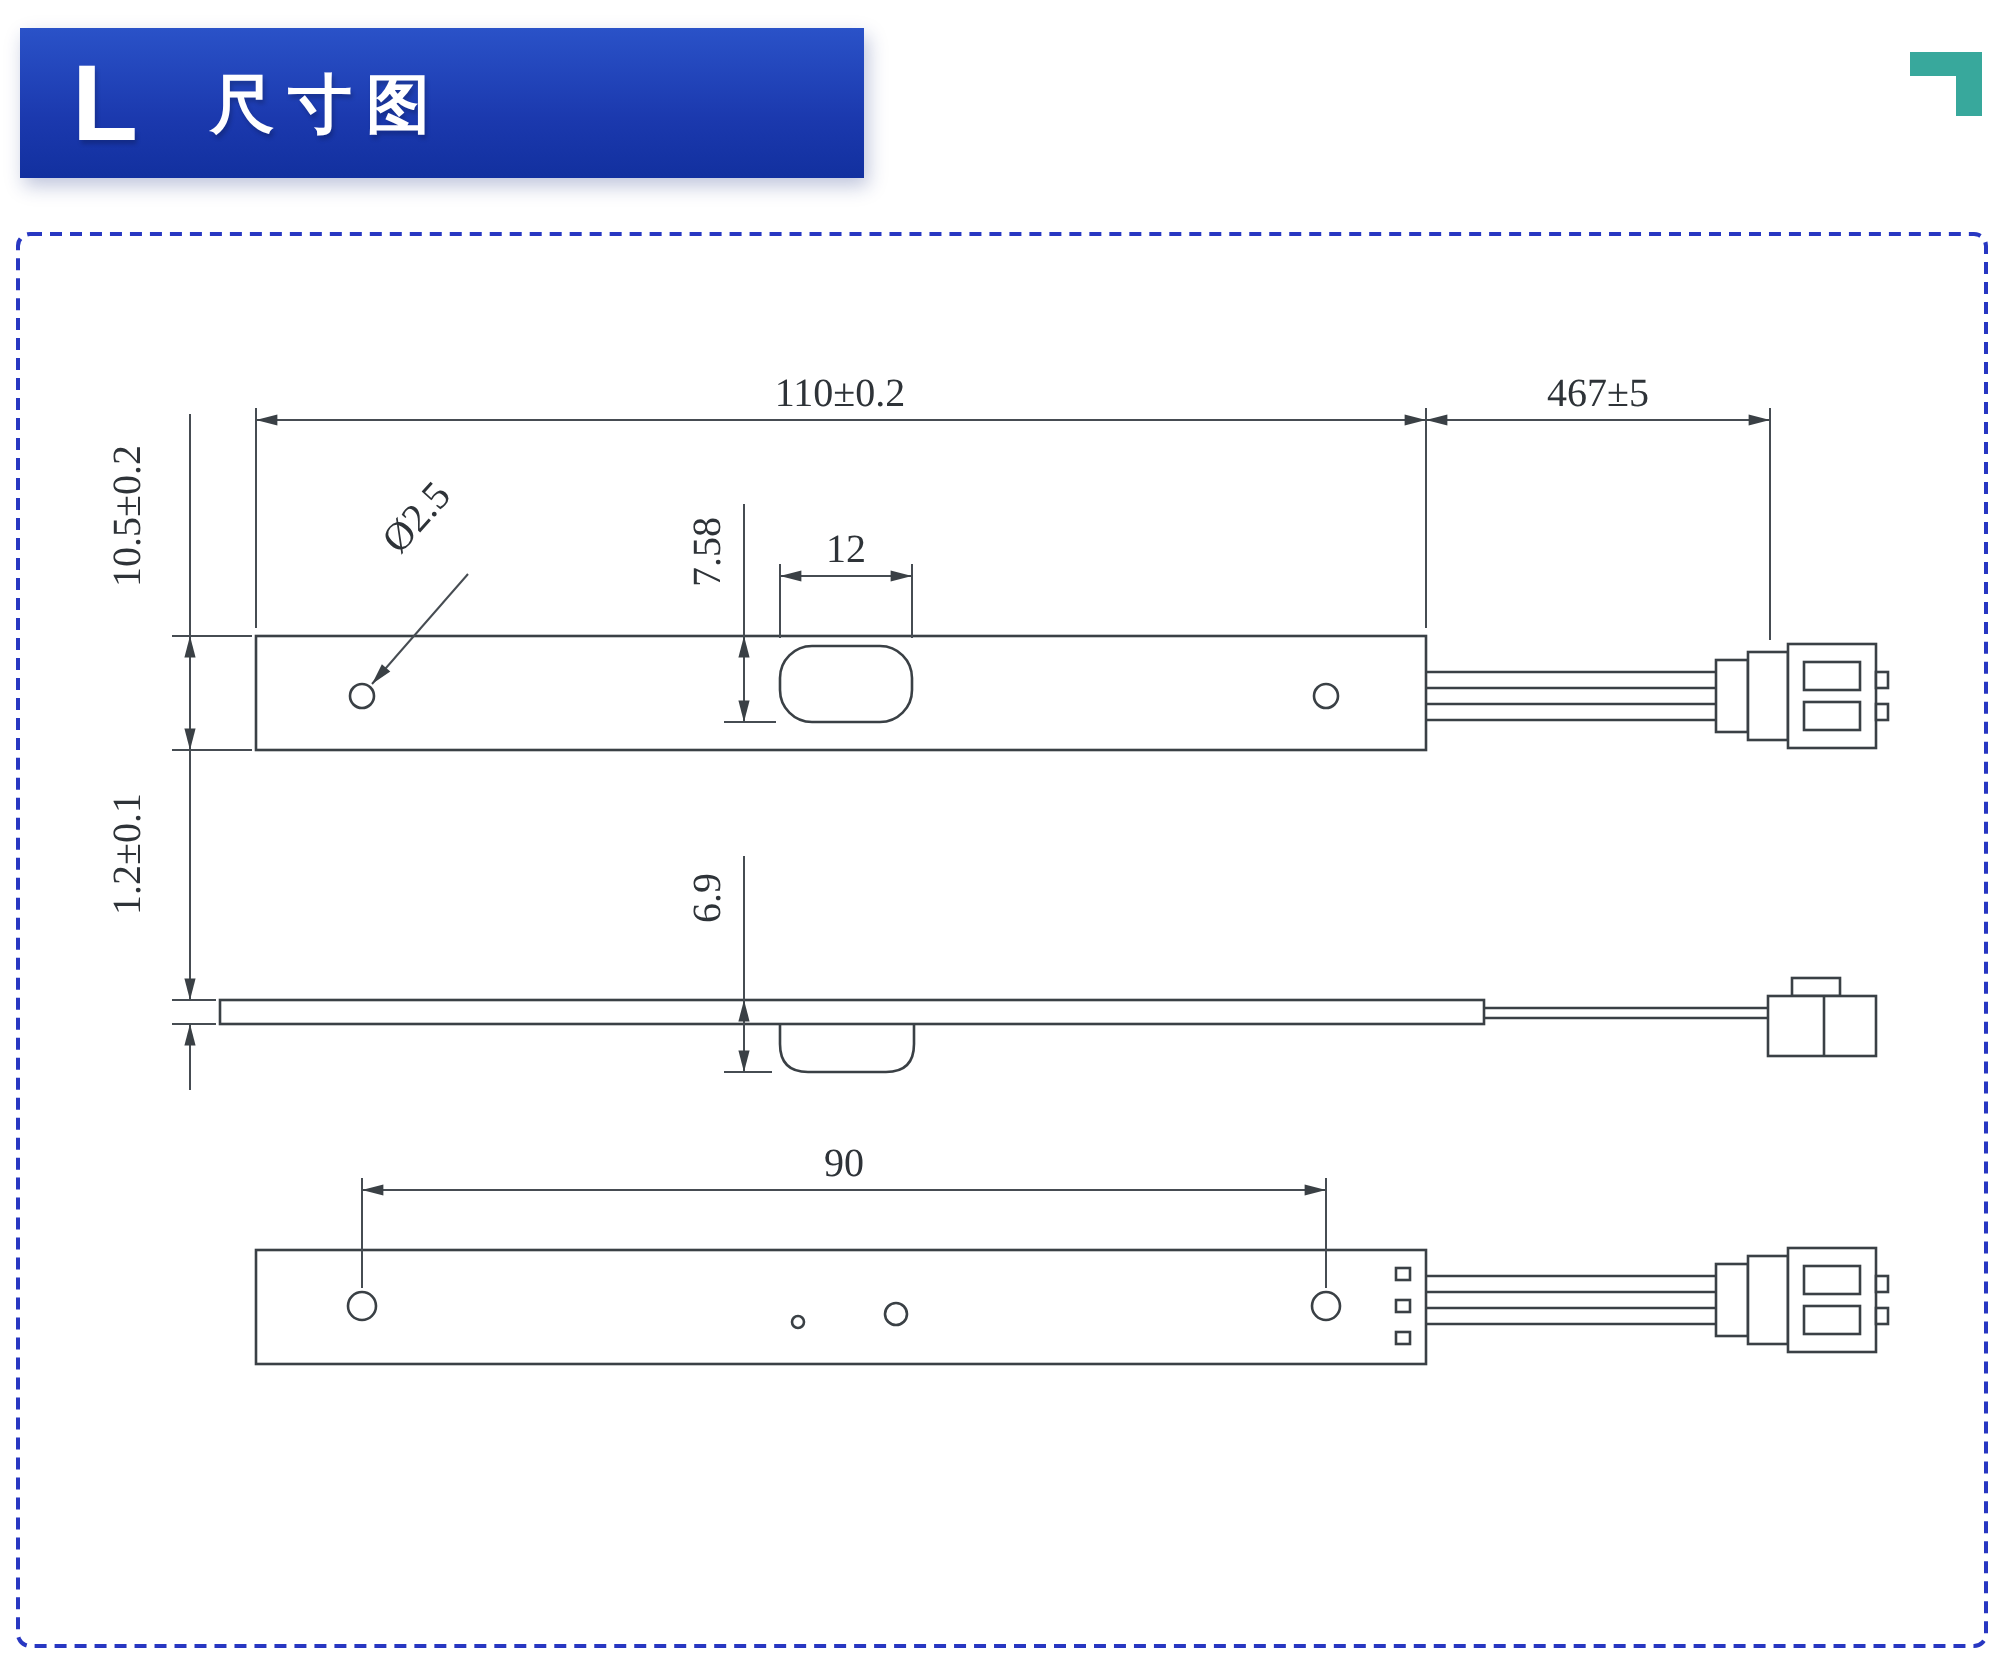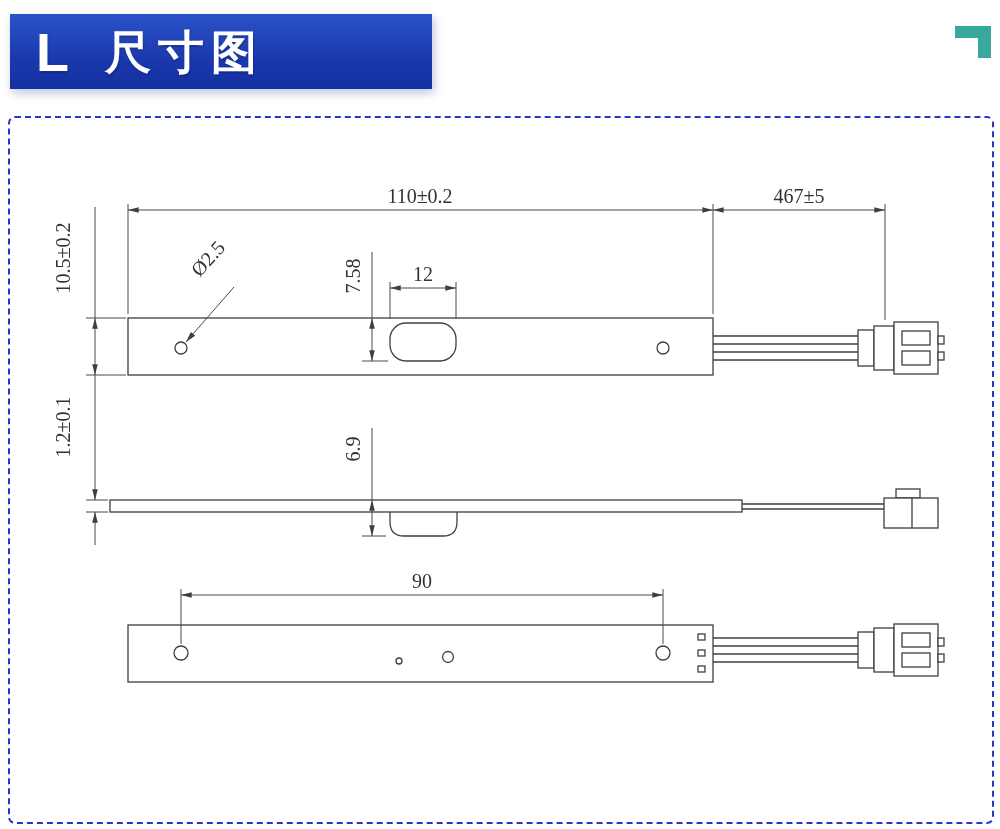--- a/index.html
+++ b/index.html
@@ -2,21 +2,21 @@
 <html><head>
 <meta charset="utf-8">
 <style>
   html,body{margin:0;padding:0;}
   body{width:1000px;height:829px;position:relative;background:#ffffff;font-family:"Liberation Sans",sans-serif;overflow:hidden;}
 
   .header-banner{position:absolute;left:10px;top:14px;width:422px;height:75px;display:flex;align-items:center;
     background:linear-gradient(180deg,#2a52c8 0%,#1b39ae 60%,#12309f 100%);
     box-shadow:2px 4px 9px rgba(25,45,130,.28);}
   .header-letter{color:#fff;font-weight:bold;font-size:54px;line-height:1;margin-left:26px;text-shadow:1px 2px 2px rgba(0,0,0,.2);}
-  .header-title{color:#fff;font-weight:bold;font-size:46px;line-height:1;margin-left:36px;letter-spacing:7px;text-shadow:1px 2px 2px rgba(0,0,0,.2);}
+  .header-title{color:#fff;font-weight:bold;font-size:32px;line-height:1;margin-left:36px;letter-spacing:7px;text-shadow:1px 2px 2px rgba(0,0,0,.2);}
 
   .corner-mark{position:absolute;right:9px;top:24px;width:36px;height:34px;}
 
   .drawing-frame{position:absolute;left:8px;top:116px;width:982px;height:704px;border:2px dashed #2837c2;border-radius:7px;}
 
   .drawing-svg{position:absolute;left:0;top:0;}
   .drawing-svg text{font-family:"Liberation Serif","DejaVu Serif",serif;font-size:20px;fill:#2e3338;}
 </style>
 </head>
 <body>

